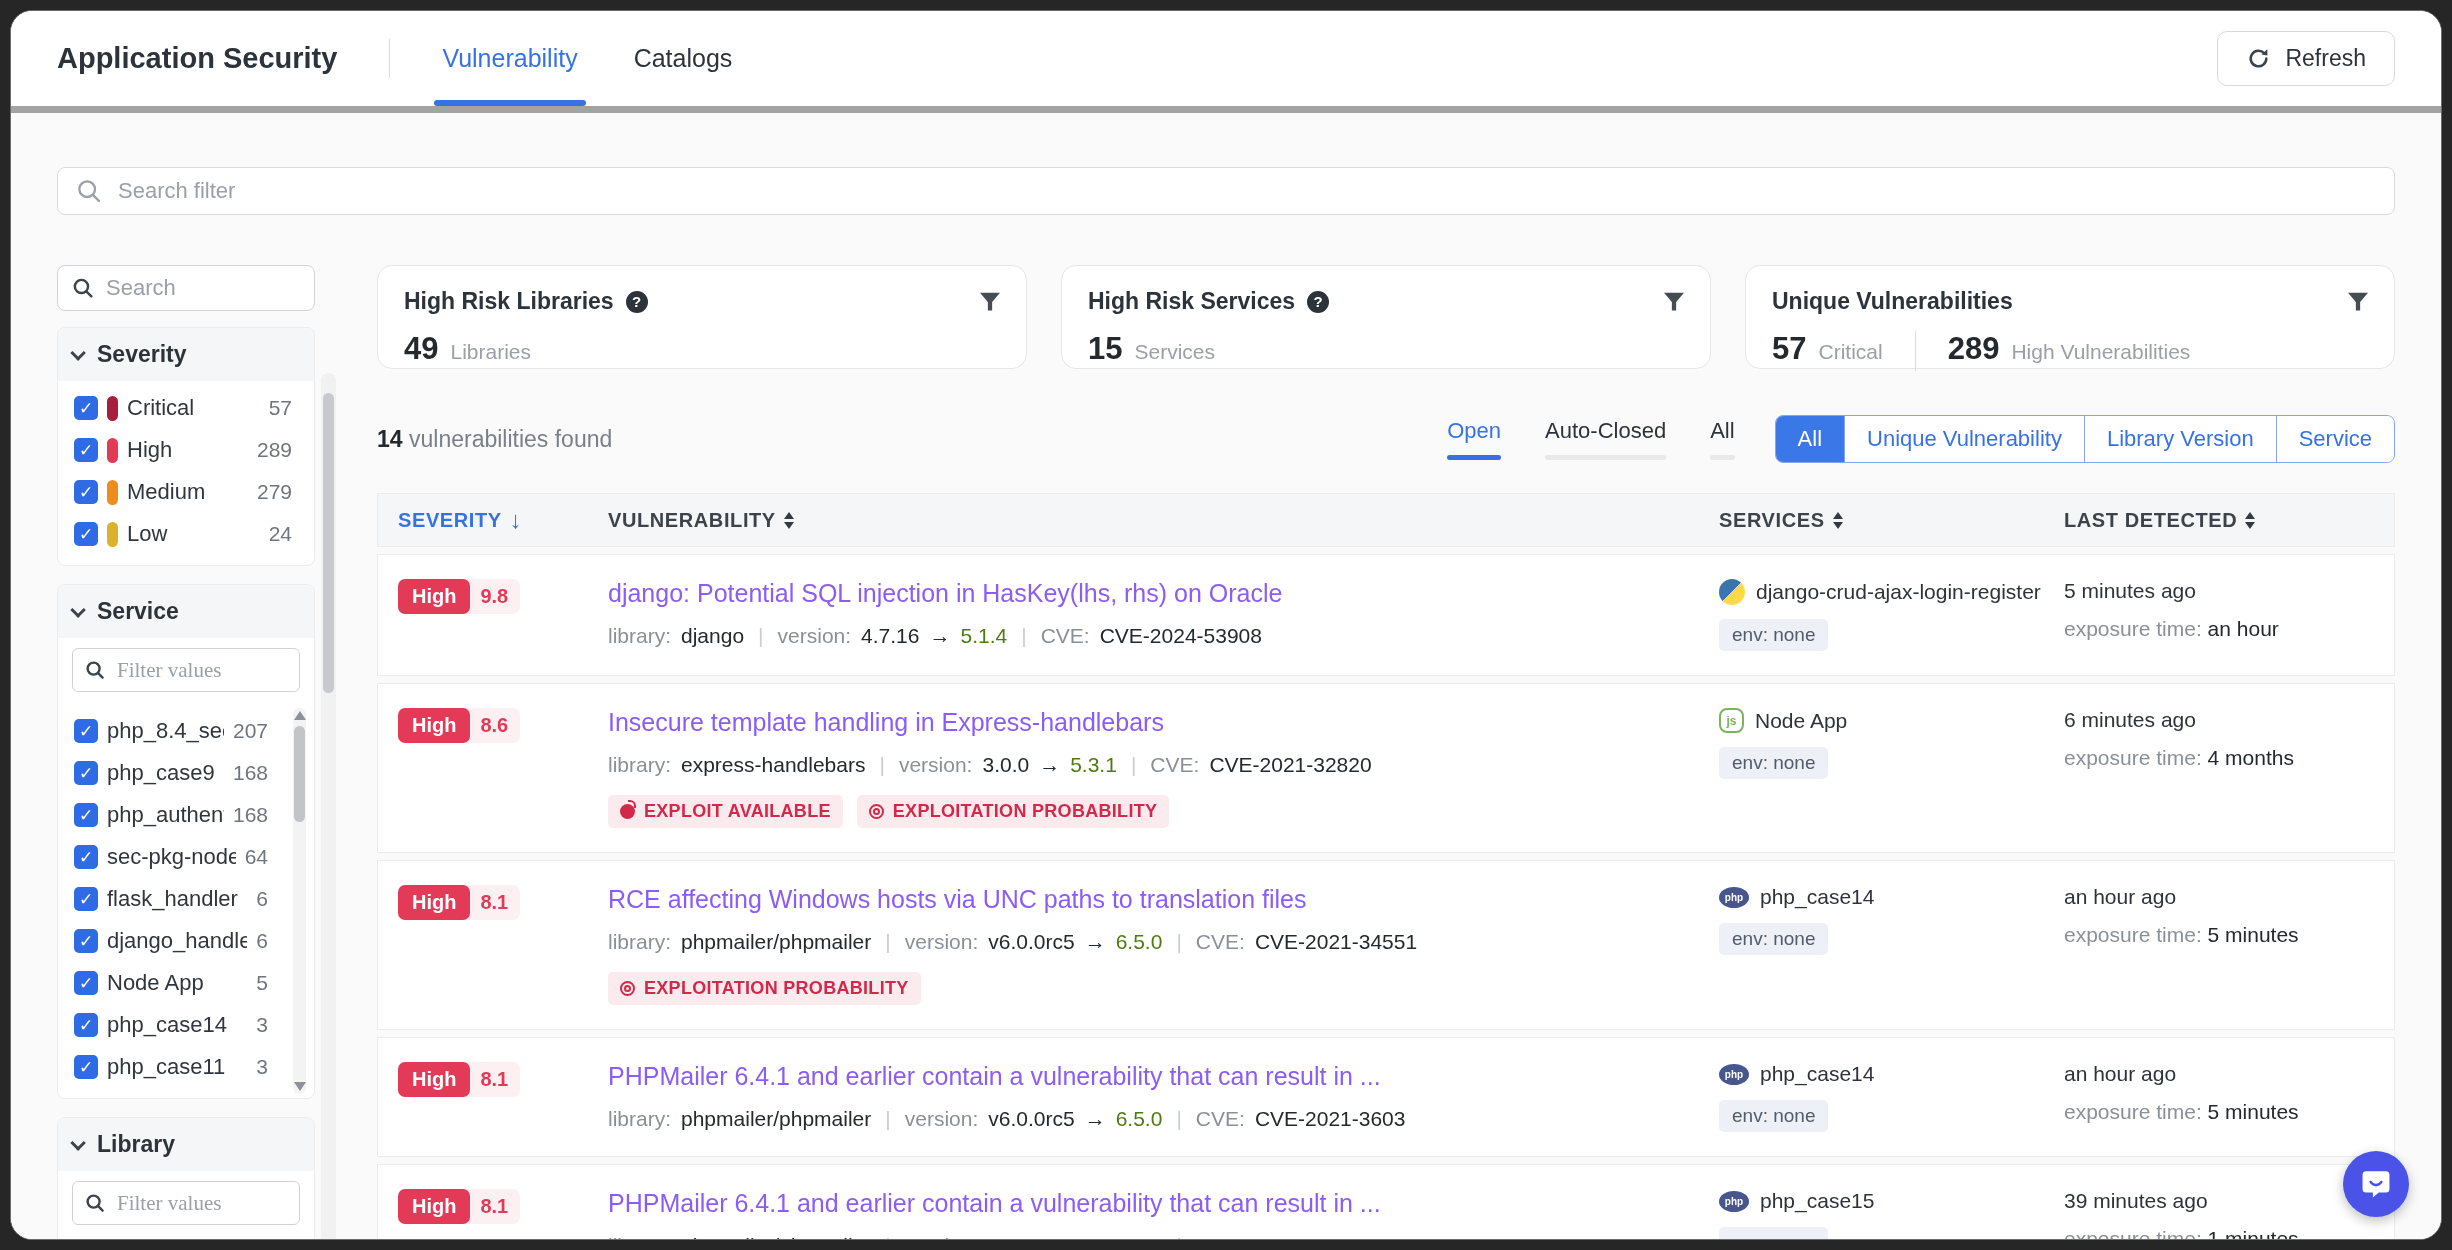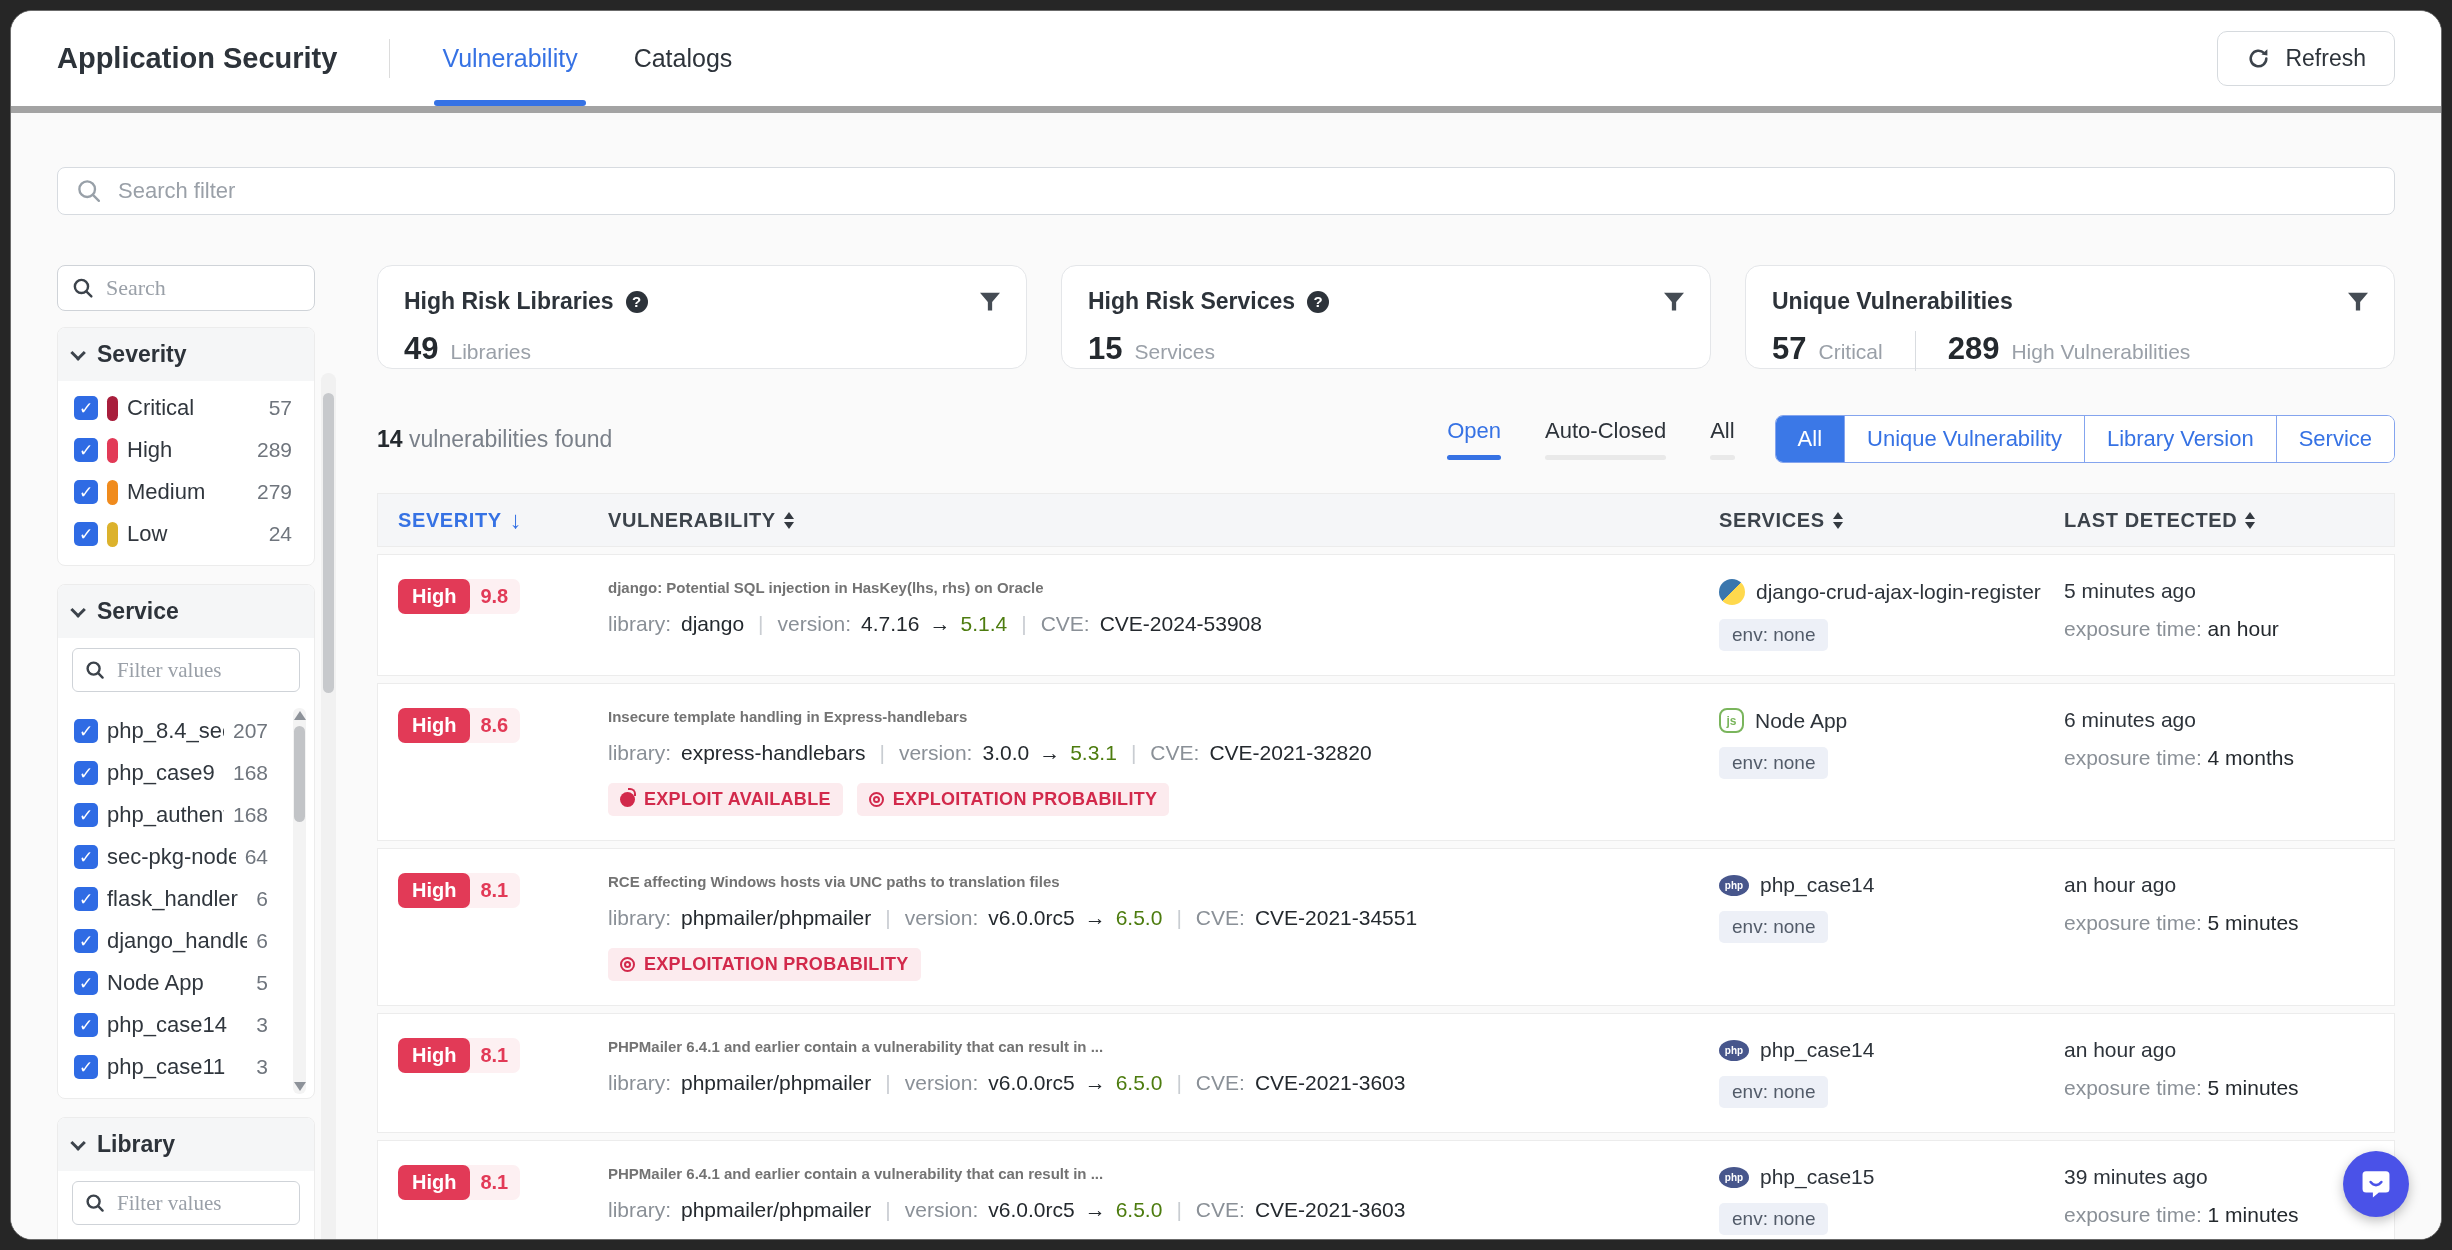--- a/index.html
+++ b/index.html
@@ -28,21 +28,21 @@
        align-items:center;gap:16px;padding:0 18px;margin-bottom:50px}
   .searchbar input{border:none;outline:none;font-size:22px;color:#2d333a;flex:1;background:transparent;font-family:inherit}
   .searchbar input::placeholder,.side-search input::placeholder,.fl-filter input::placeholder{color:#9aa0a8}
 
   .body-row{display:flex;align-items:flex-start}
 
   
   .sidebar{width:282px;flex:0 0 auto;position:relative;margin-right:38px}
   .side-search{width:258px;height:46px;border:1px solid #cfd3d8;border-radius:8px;background:#fff;
        display:flex;align-items:center;gap:12px;padding:0 14px;margin-bottom:16px}
-  .side-search input{border:none;outline:none;font-size:22px;width:150px;background:transparent;font-family:Liberation Serif, serif}
+  .side-search input{border:none;outline:none;font-size:22px;width:150px;background:transparent;font-family:Liberation Sans, sans-serif}
   .fsec{width:258px;background:#fff;border:1px solid #ececec;border-radius:8px;overflow:hidden;margin-bottom:18px}
   .fsec-h{background:#f5f6f7;padding:13px 16px;display:flex;align-items:center;gap:12px;cursor:pointer}
   .chev{width:11px;height:11px;border-left:3px solid #3c434b;border-bottom:3px solid #3c434b;
        transform:rotate(-45deg) translateY(-2px)}
   .fsec-title{font-size:23px;font-weight:bold;color:#2d333a}
   .flist{padding:6px 0 10px}
   .fitem{display:flex;align-items:center;gap:9px;padding:8px 16px;font-size:22px;color:#30363d}
   .cbox{width:24px;height:24px;border-radius:5px;background:#2f6be4;color:#fff;display:flex;align-items:center;
        justify-content:center;font-size:17px;flex:0 0 auto;cursor:pointer}
   .sev-pill{width:11px;height:25px;border-radius:6px;flex:0 0 auto}
@@ -105,21 +105,21 @@
   .s-up{width:0;height:0;border-left:5px solid transparent;border-right:5px solid transparent;border-bottom:7px solid #343a41}
   .s-dn{width:0;height:0;border-left:5px solid transparent;border-right:5px solid transparent;border-top:7px solid #343a41}
 
   .vrow{display:flex;background:#fff;border:1px solid #ececec;margin-top:7px;padding:24px 0;cursor:pointer}
   .col-sev{width:230px;padding-left:20px;display:flex;align-items:flex-start}
   .sev-badge{background:#e23a57;color:#fff;font-size:20px;font-weight:bold;border-radius:7px;
        padding:6px 14px;position:relative;z-index:1}
   .sev-score{background:#fdf0f2;color:#e23a57;font-size:20px;font-weight:bold;border-radius:0 7px 7px 0;
        padding:6px 12px 6px 18px;margin-left:-8px}
   .col-vuln{flex:1;min-width:0;padding-right:30px}
-  .vtitle{font-size:15px;font-weight:bold;color:#737373;white-space:nowrap;overflow:hidden;text-overflow:ellipsis}
+  .vtitle{font-size:25px;font-weight:normal;color:#8b5cf6;white-space:nowrap;overflow:hidden;text-overflow:ellipsis}
   .vmeta{margin-top:16px;font-size:21px;display:flex;align-items:center;gap:10px;flex-wrap:nowrap}
   .mlabel{color:#8a9097}
   .mval{color:#24292e}
   .msep{color:#c9cdd2;margin:0 4px}
   .marrow{color:#24292e;font-weight:bold}
   .mnew{color:#4d7c0f}
   .vtags{display:flex;gap:14px}
   .vtags .tag{margin-top:18px}
   .tag{display:inline-flex;align-items:center;gap:9px;background:#fcebee;border-radius:5px;padding:6px 12px;
        font-size:18px;font-weight:bold;color:#d2294b;letter-spacing:.3px}

